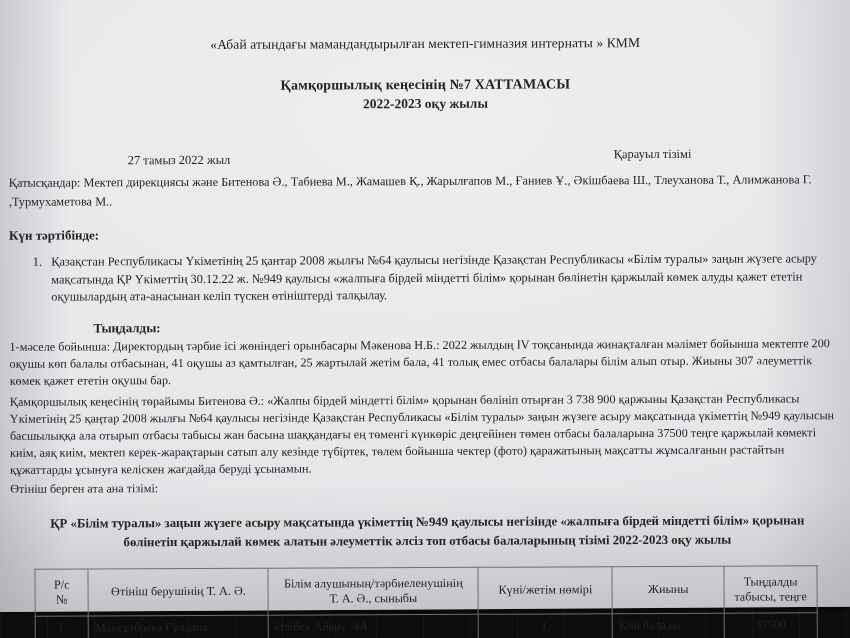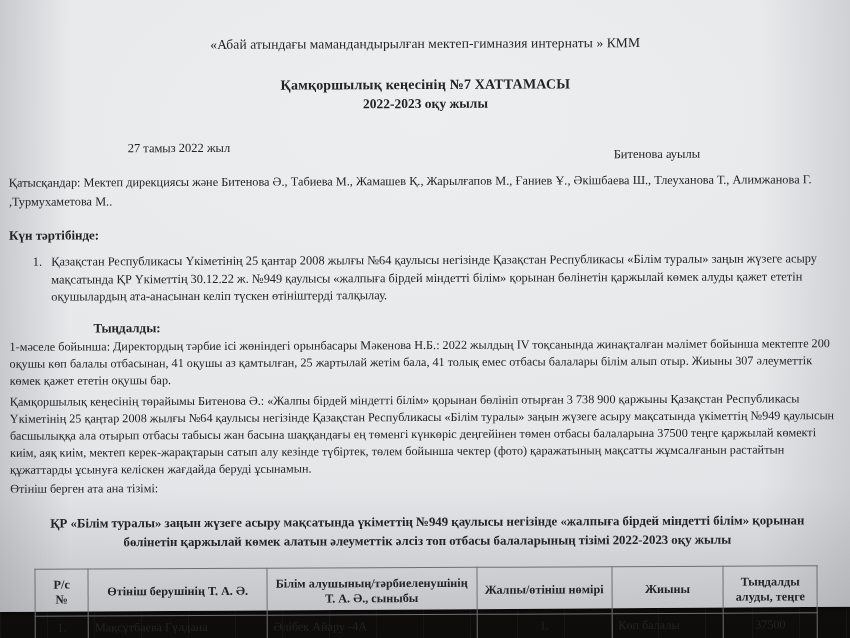--- a/index.html
+++ b/index.html
@@ -92,21 +92,21 @@
     font-size: 13.5px;
     margin-top: 3px;
   }
 
   .meta-row {
     margin-top: 28px;
     position: relative;
     height: 18px;
     font-size: 12.5px;
   }
-  .meta-date { position: absolute; left: 127px; top: 0; text-align: center; }
+  .meta-date { position: absolute; left: 127px; top: 12px; text-align: center; }
   .meta-place { position: absolute; left: 613px; top: 8px; }
 
   .participants {
     margin-top: 14px;
     padding: 0 14px 0 8px;
     font-size: 12.3px;
     line-height: 1.55;
   }
 
   .section-head {
@@ -153,21 +153,21 @@
     width: 783px;
     margin: 16px 0 0 32px;
     font-size: 12.2px;
   }
   table.reg th, table.reg td {
     border: 1px solid #6d6e72;
     padding: 4px 6px;
     vertical-align: top;
   }
   table.reg thead th {
-    font-weight: bold;
+    font-weight: normal;
     height: 38px;
     vertical-align: middle;
     line-height: 1.25;
   }
   table.reg tbody td { height: 40px; }
 
   .col-num   { width: 46px;  text-align: center; }
   .col-appl  { width: 186px; }
   .col-stud  { width: 218px; }
   .col-date  { width: 138px; text-align: center; }
@@ -195,21 +195,21 @@
 
 <div class="page">
 
   <div class="doc-title">«Абай атындағы мамандандырылған мектеп-гимназия интернаты » КММ</div>
 
   <div class="protocol-title">Қамқоршылық кеңесінің №7 ХАТТАМАСЫ</div>
   <div class="protocol-year">2022-2023 оқу жылы</div>
 
   <div class="meta-row">
     <span class="meta-date">27 тамыз 2022 жыл</span>
-    <span class="meta-place">Битенова ауылы</span>
+    <span class="meta-place">Қарауыл тізімі</span>
   </div>
 
   <div class="participants">Қатысқандар: Мектеп дирекциясы және Битенова Ә., Табиева М., Жамашев Қ., Жарылғапов М., Ғаниев Ұ., Әкішбаева Ш., Тлеуханова Т., Алимжанова Г. ,Турмухаметова М..</div>
 
   <div class="section-head">Күн тәртібінде:</div>
 
   <ol class="agenda">
     <li>Қазақстан Республикасы Үкіметінің 25 қантар 2008 жылғы №64 қаулысы негізінде Қазақстан Республикасы «Білім туралы» заңын жүзеге асыру мақсатында ҚР Үкіметтің 30.12.22 ж.  №949 қаулысы «жалпыға бірдей міндетті білім» қорынан бөлінетін қаржылай көмек алуды қажет ететін оқушылардың ата-анасынан келіп түскен өтініштерді талқылау.</li>
   </ol>
 
@@ -231,25 +231,25 @@
       <tr>
         <th class="col-num hdr-two-line">
           <span>Р/с</span>
           <span>№</span>
         </th>
         <th class="col-appl">Өтініш берушінің Т. А. Ә.</th>
         <th class="col-stud hdr-two-line">
           <span>Білім алушының/тәрбиеленушінің</span>
           <span>Т. А. Ә., сыныбы</span>
         </th>
-        <th class="col-date">Жалпы/өтініш нөмірі</th>
+        <th class="col-date">Күні/жетім нөмірі</th>
         <th class="col-cat">Жиыны</th>
         <th class="col-sum hdr-two-line">
           <span>Тыңдалды</span>
-          <span>алуды, теңге</span>
+          <span>табысы, теңге</span>
         </th>
       </tr>
     </thead>
     <tbody>
       <tr>
         <td class="col-num">1.</td>
         <td class="col-appl">Мақсұтбаева Гүлдана</td>
         <td class="col-stud">Әлібек Айару  -4А</td>
         <td class="col-date">1.</td>
         <td class="col-cat">Көп балалы</td>

